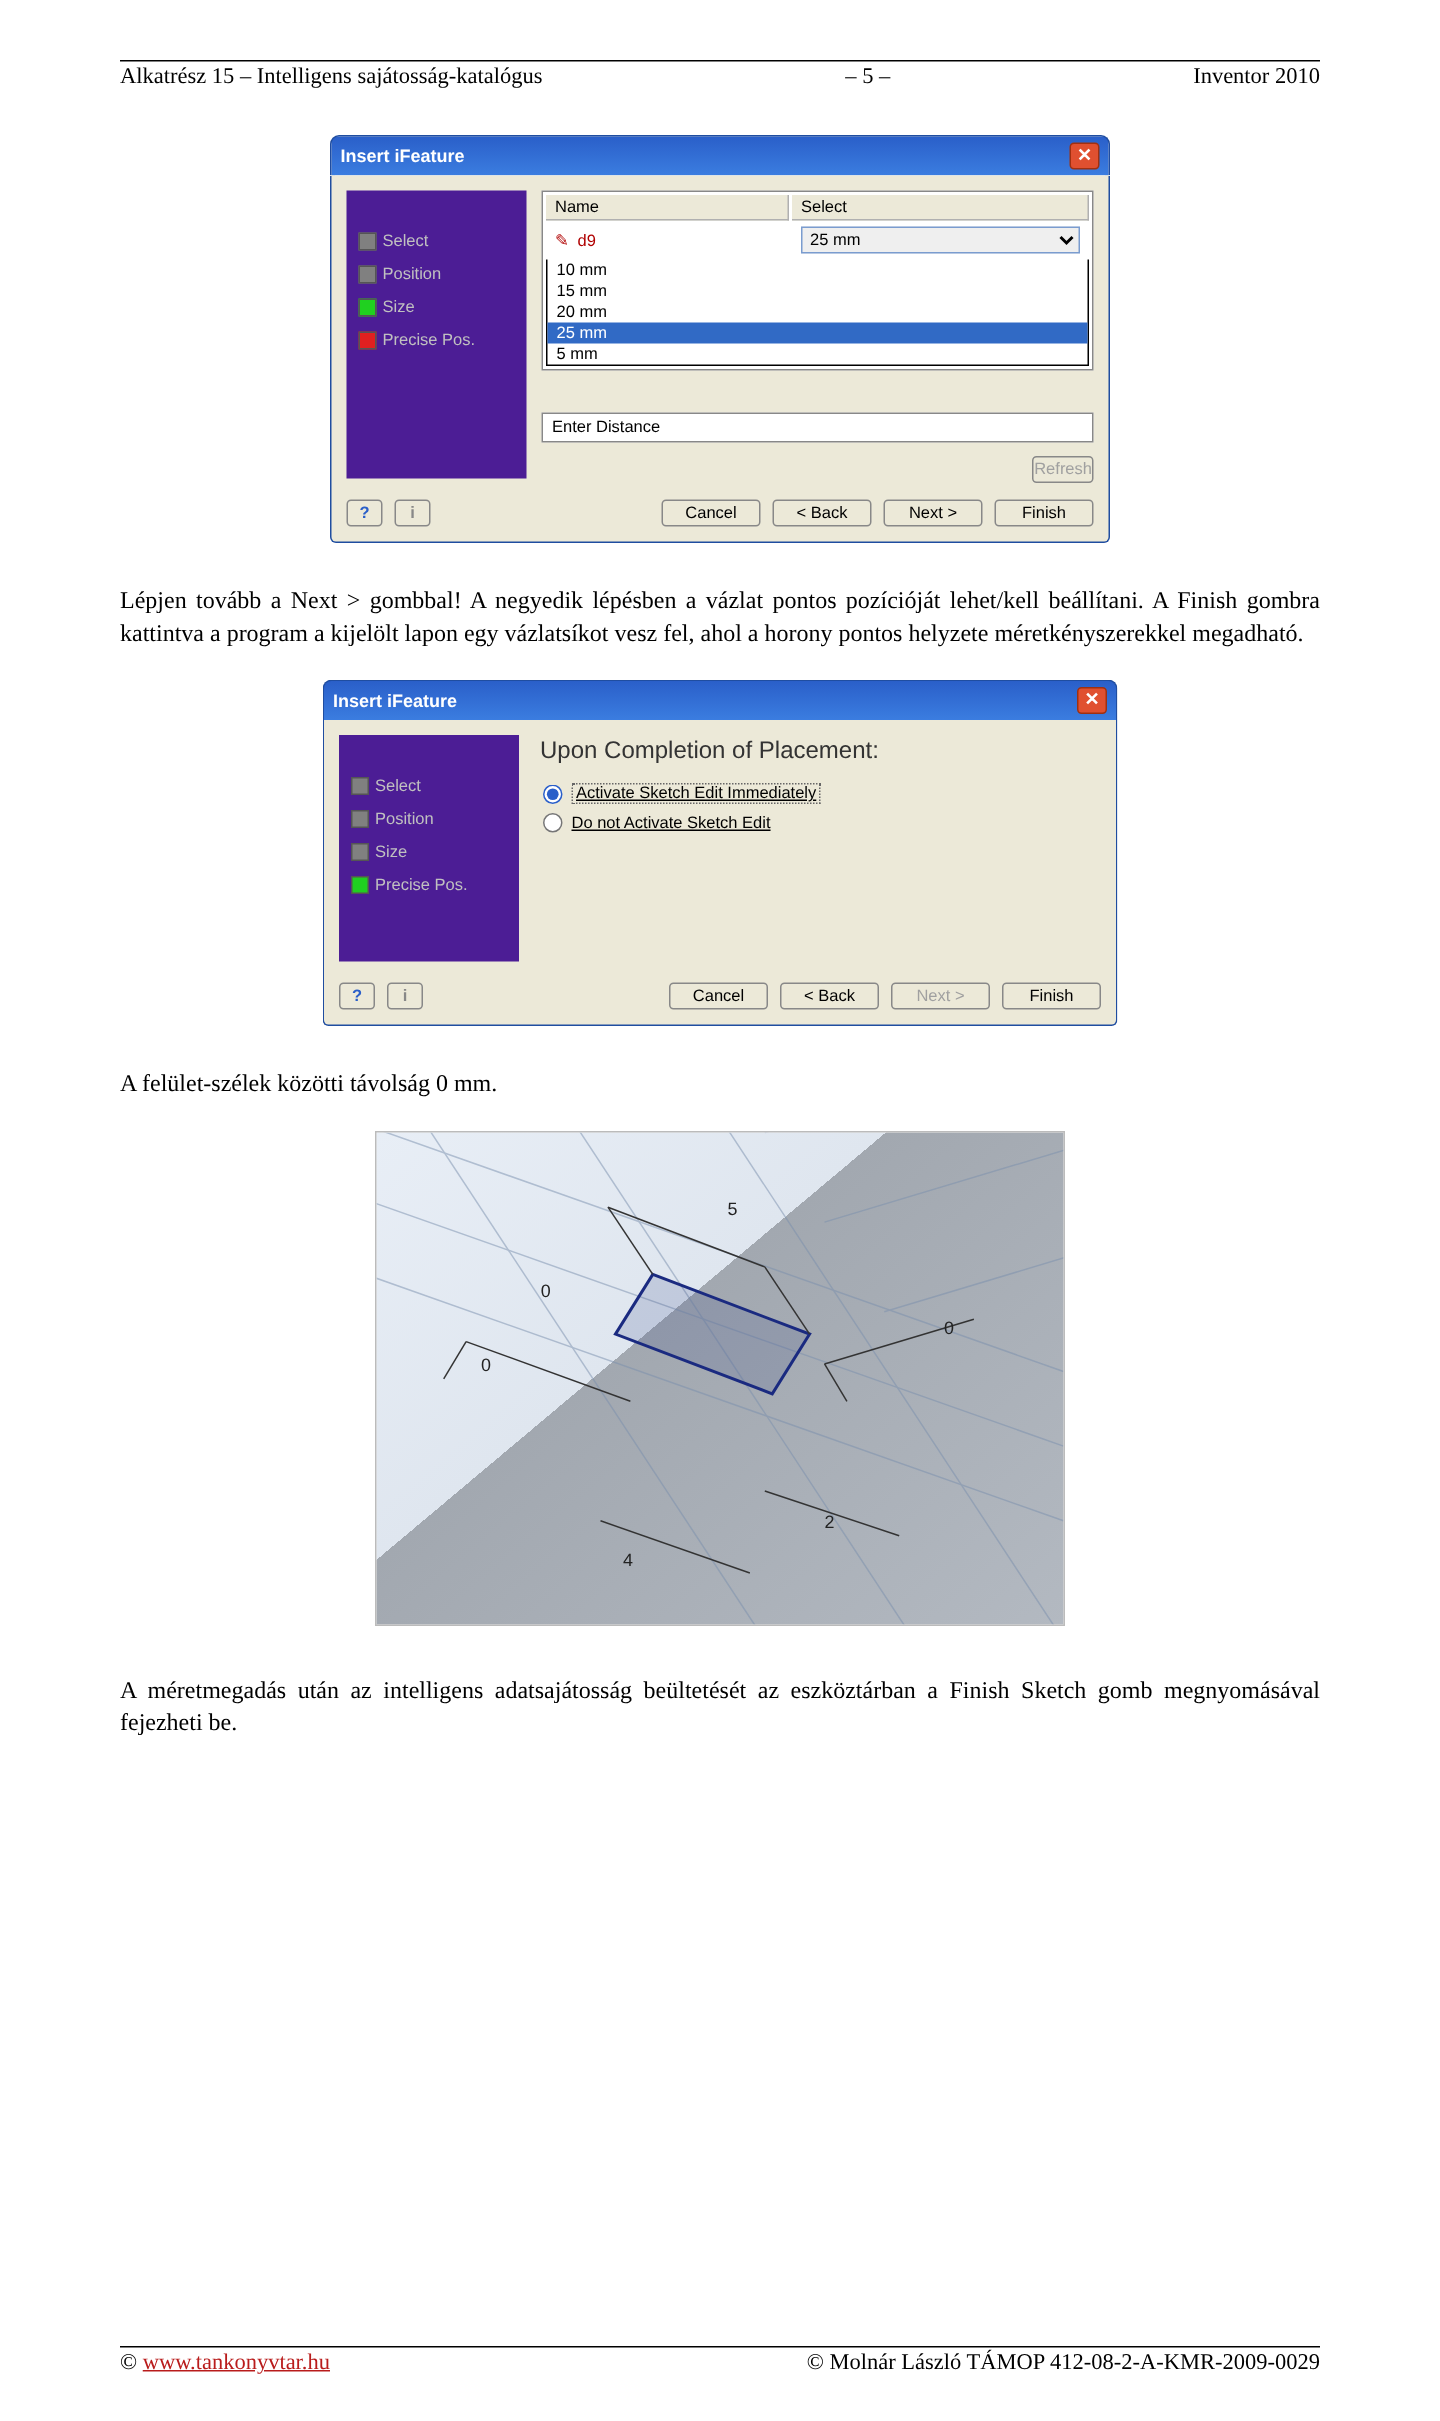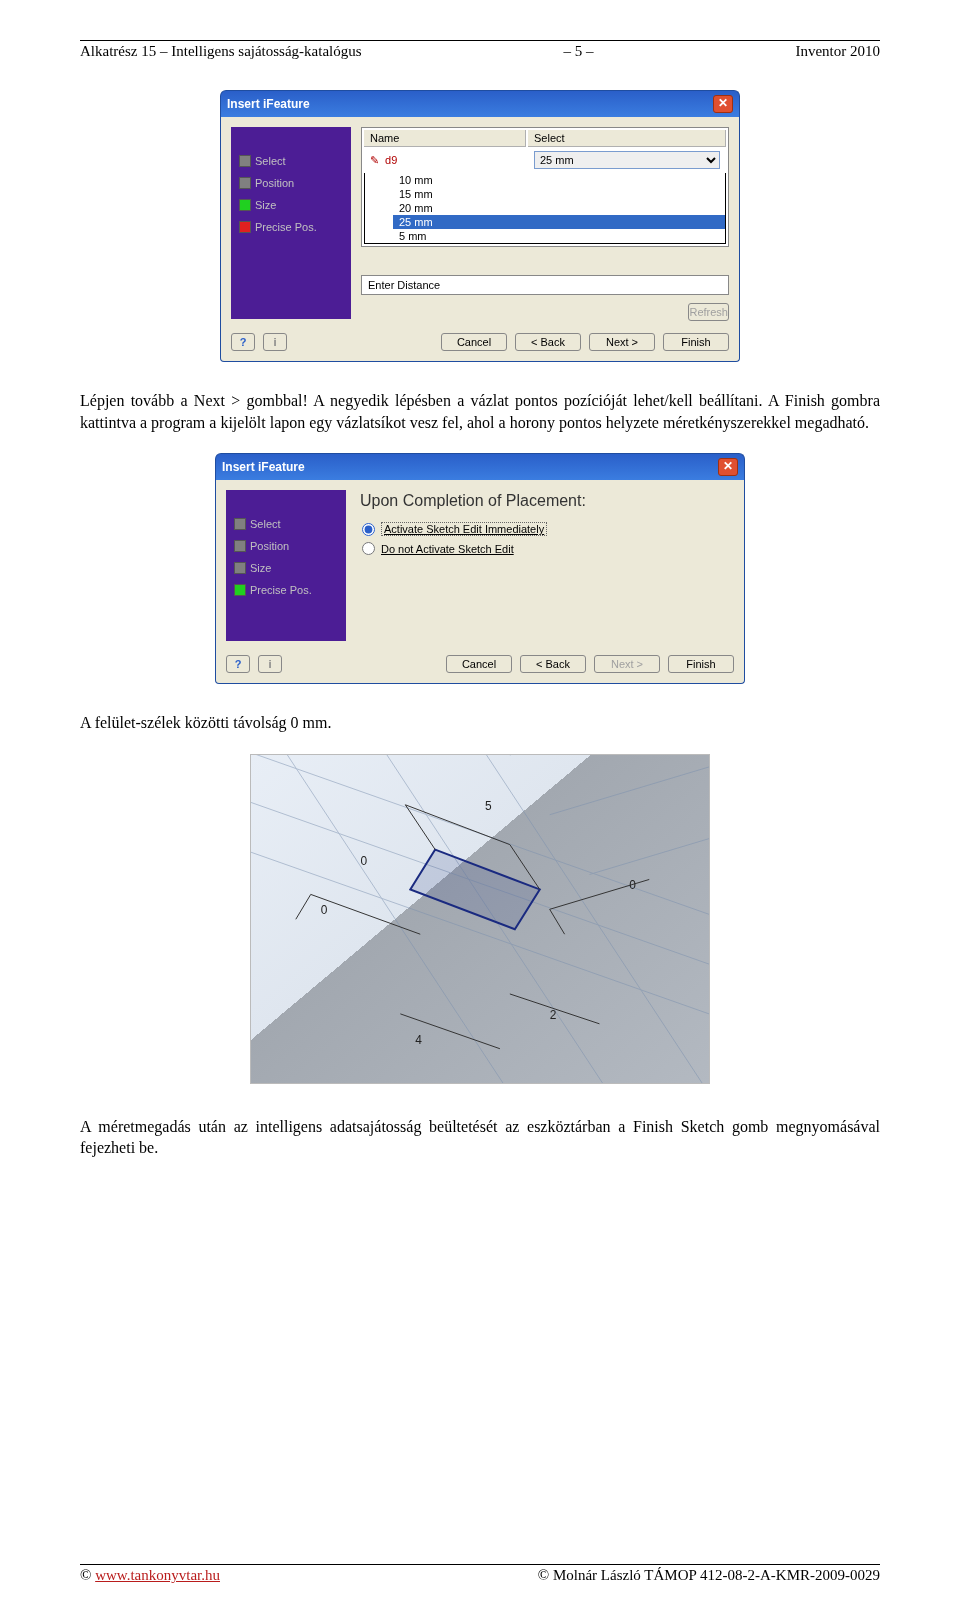--- a/index.html
+++ b/index.html
@@ -21,21 +21,21 @@
   .sq.gray { background: #808080; }
   .sq.green { background: #20d020; }
   .sq.red { background: #e02020; }
   .rpanel { flex: 1; }
   .tbl { border: 1px solid #888; background: #fff; width: 100%; }
   .tbl th, .tbl td { font-size: 11px; text-align: left; padding: 2px 6px; }
   .tbl th { background: #ece9d8; border-bottom: 1px solid #b0b0b0; border-right: 1px solid #b0b0b0; font-weight: normal; }
   .tbl .selrow td { color: #b00000; }
   .combo { width: 100%; border: 1px solid #7a9ccf; font-size: 11px; padding: 1px; }
   .droplist { border: 1px solid #000; border-top: none; background: #fff; font-size: 11px; }
-  .droplist div { padding: 1px 6px; margin-left: 28px; }
+  .droplist div { padding: 1px 6px; }
   .droplist .hl { background: #316ac5; color: #fff; }
   .txtin { width: 100%; border: 1px solid #888; padding: 3px 6px; margin-top: 28px; font-size: 11px; background: #fff; }
   .btnrow { margin-top: 14px; display: flex; align-items: center; gap: 8px; }
   .btnrow .sp { flex: 1; }
   .btn { background: #ece9d8; border: 1px solid #888; border-radius: 3px; padding: 2px 0; font-size: 11px; font-family: inherit; min-width: 66px; text-align: center; cursor: default; }
   .btn.small { min-width: 24px; padding: 2px 4px; font-weight: bold; color: #2a5fc9; }
   .btn.dis { color: #a0a0a0; }
   .refreshrow { text-align: right; margin-top: 10px; }
   .radiogrp { margin: 10px 0 0 6px; font-size: 11px; }
   .radiogrp label { display: flex; align-items: center; gap: 6px; margin: 6px 0; text-decoration: underline; }

